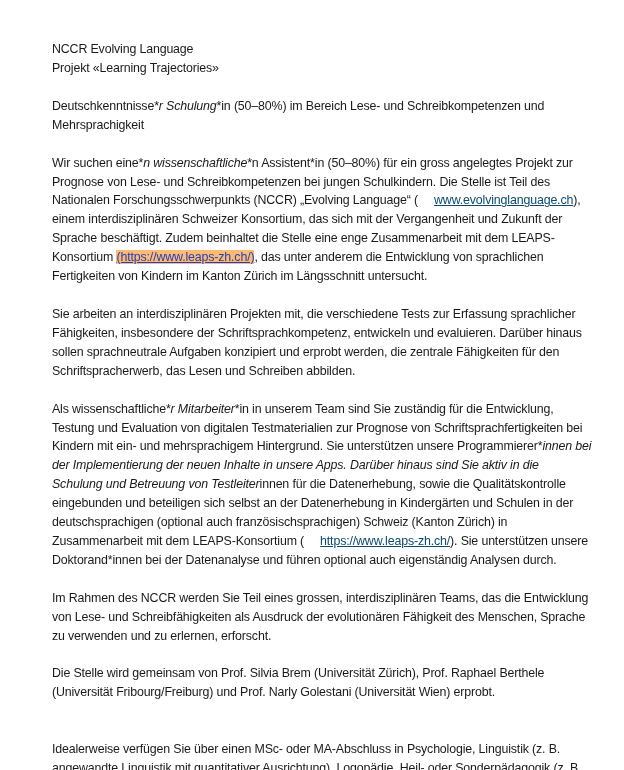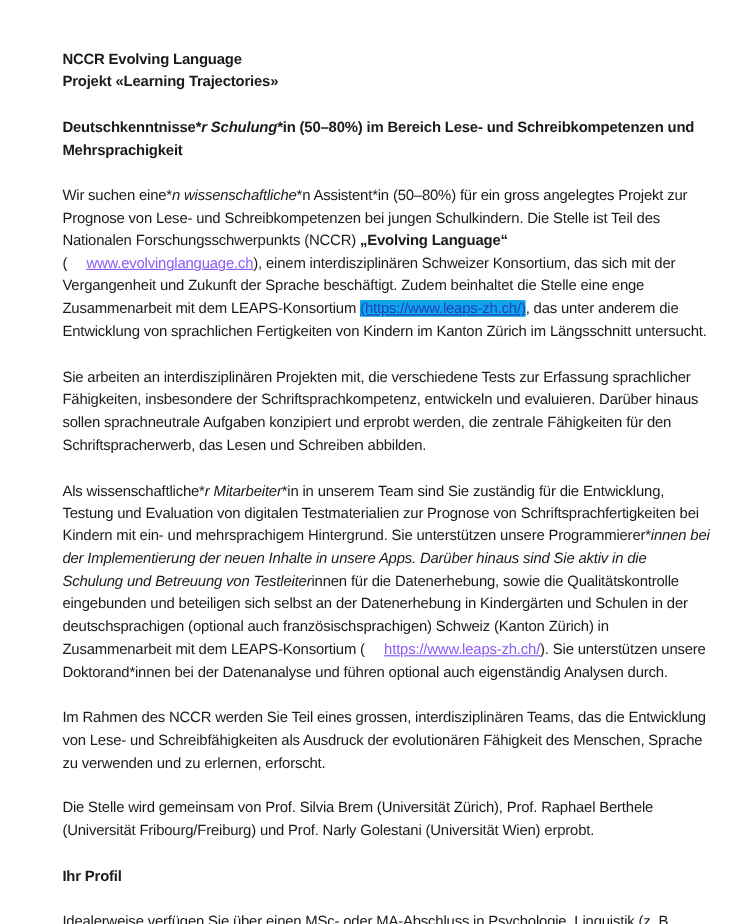--- a/index.html
+++ b/index.html
@@ -1,23 +1,23 @@
 <!DOCTYPE html>
 <html><head>
 <meta charset="utf-8">
 <style>
   html, body { margin:0; padding:0; background:#ffffff; }
   body { width:624px; height:770px; overflow:hidden; position:relative;
          font-family:"Liberation Sans", sans-serif; color:#1a1a1a; }
   .page { position:absolute; left:52px; top:40px; width:540px; font-size:12.4px; line-height:18.9px; letter-spacing:-0.15px; }
-  .bold { font-weight:bold; }
+  .bold { font-weight:normal; }
   .p { margin:0; }
   .gap { height:19px; }
-  a.link { color:#8b5cf6; text-decoration:underline;padding-left:16px; }
-  .hl { background:#0ea5e9; }
+  a.link { color:#0c4a6e; text-decoration:underline;padding-left:16px; }
+  .hl { background:#fdba74; }
   i { font-style:italic; }
 </style>
 </head>
 <body>
 
 <div class="page">
   <p class="p bold">NCCR Evolving Language</p>
   <p class="p bold">Projekt «Learning Trajectories»</p>
   <div class="gap"></div>
 
@@ -32,17 +32,16 @@
 
   <p class="p"><span>Als wissenschaftliche*</span><i>r Mitarbeiter</i><span>*in in unserem Team sind Sie zuständig für die Entwicklung, Testung und Evaluation von digitalen Testmaterialien zur Prognose von Schriftsprachfertigkeiten bei Kindern mit ein- und mehrsprachigem Hintergrund. Sie unterstützen unsere Programmierer*</span><i>innen bei der Implementierung der neuen Inhalte in unsere Apps. Darüber hinaus sind Sie aktiv in die Schulung und Betreuung von Testleiter</i><span>innen für die Datenerhebung, sowie die Qualitätskontrolle eingebunden und beteiligen sich selbst an der Datenerhebung in Kindergärten und Schulen in der deutschsprachigen (optional auch französischsprachigen) Schweiz (Kanton Zürich) in Zusammenarbeit mit dem LEAPS-Konsortium (</span><a class="link">https://www.leaps-zh.ch/</a><span>). Sie unterstützen unsere Doktorand*innen bei der Datenanalyse und führen optional auch eigenständig Analysen durch.</span></p>
   <div class="gap"></div>
 
   <p class="p">Im Rahmen des NCCR werden Sie Teil eines grossen, interdisziplinären Teams, das die Entwicklung von Lese- und Schreibfähigkeiten als Ausdruck der evolutionären Fähigkeit des Menschen, Sprache zu verwenden und zu erlernen, erforscht.</p>
   <div class="gap"></div>
 
   <p class="p">Die Stelle wird gemeinsam von Prof. Silvia Brem (Universität Zürich), Prof. Raphael Berthele (Universität Fribourg/Freiburg) und Prof. Narly Golestani (Universität Wien) erprobt.</p>
   <div class="gap"></div>
 
-  <p class="p bold">Ihr Profil</p>
   <div class="gap"></div>
 
   <p class="p">Idealerweise verfügen Sie über einen MSc- oder MA-Abschluss in Psychologie, Linguistik (z. B. angewandte Linguistik mit quantitativer Ausrichtung), Logopädie, Heil- oder Sonderpädagogik (z. B. Sprachtherapie), Erziehungswissenschaften oder einem verwandten Fachgebiet. Sie haben ein starkes Interesse an quantitativen Methoden und/oder psychometrischen Tests im Bereich Sprache und bringen idealerweise bereits Erfahrung in der experimentellen Forschung mit Kindern mit. Die Arbeit mit Kindern sowie in einem interdisziplinären Team bereitet Ihnen Freude. Sehr gute Deutschkenntnisse (idealerweise auch Schweizerdeutsch) sind erforderlich, Französischkenntnisse sind von Vorteil. In Absprache besteht auch die Möglichkeit, diese Position mit einer Dissertation zu verbinden.</p>
 </div>
 
 </body></html>

